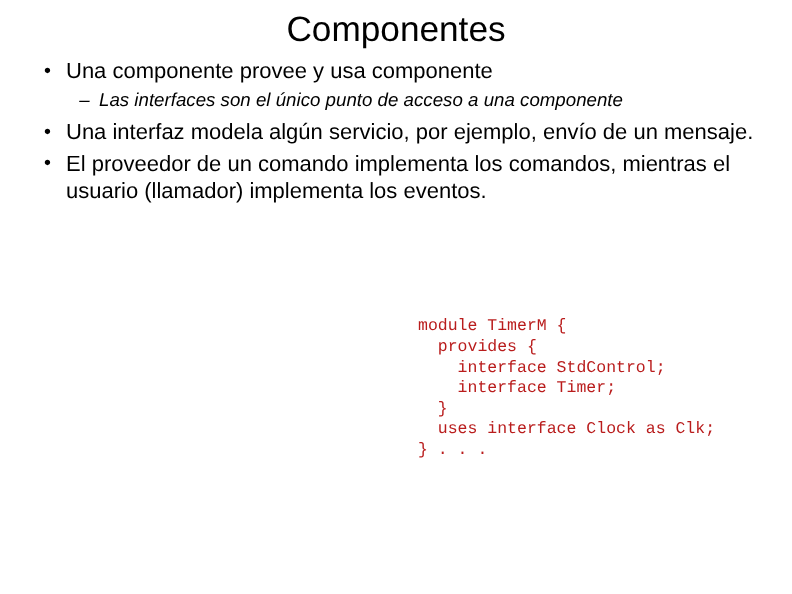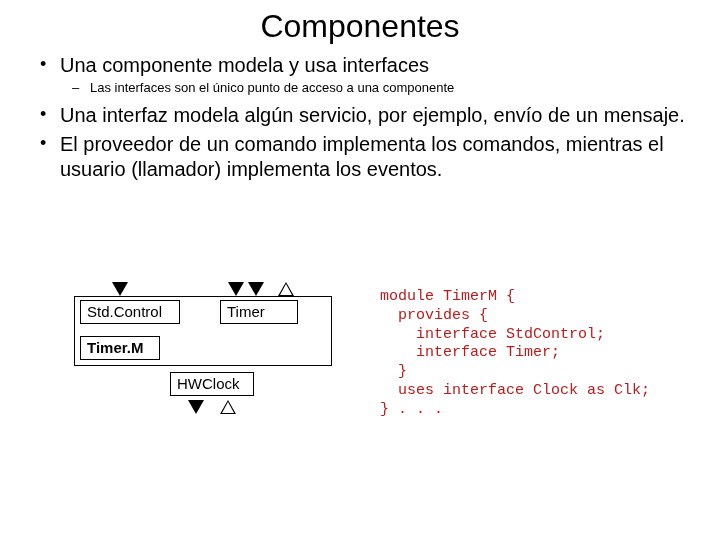--- a/index.html
+++ b/index.html
@@ -43,22 +43,23 @@
     top: 0;
     font-size: 18px;
   }
   ul.level2 {
     margin: 2px 0 6px 0;
     padding-left: 30px;
     list-style: none;
   }
   ul.level2 > li {
     position: relative;
-    font-size: 13px;
+    font-size: 17px;
     line-height: 1.3;
+    font-style: italic;
   }
   ul.level2 > li::before {
     content: "–";
     position: absolute;
     left: -18px;
     top: 0;
   }
 
   
   .figure {
@@ -130,51 +131,31 @@
 </style>
 </head>
 <body>
 
 <div class="slide">
 
   <div class="title">Componentes</div>
 
   <ul class="level1">
     <li>
-      <span>Una componente modela y usa interfaces</span>
+      <span>Una componente provee y usa componente</span>
       <ul class="level2">
         <li>Las interfaces son el único punto de acceso a una componente</li>
       </ul>
     </li>
     <li>Una interfaz modela algún servicio, por ejemplo, envío de un mensaje.</li>
     <li>El proveedor de un comando implementa los comandos, mientras el usuario (llamador) implementa los eventos.</li>
   </ul>
 
   <div class="figure">
 
-    <div class="diagram">
-
-      <div class="tri down-filled" style="left:42px; top:2px;"></div>
-
-      <div class="tri down-filled" style="left:158px; top:2px;"></div>
-      <div class="tri down-filled" style="left:178px; top:2px;"></div>
-      <div class="tri up-hollow" style="left:208px; top:2px;"></div>
-
-      <div class="box" style="left:10px; top:20px; width:100px; height:24px;">Std.Control</div>
-      <div class="box" style="left:150px; top:20px; width:78px; height:24px;">Timer</div>
-
-      <div class="big-box" style="left:4px; top:16px; width:258px; height:70px;"></div>
-
-      <div class="box bold" style="left:10px; top:56px; width:80px; height:24px;">Timer.M</div>
-
-      <div class="box" style="left:100px; top:92px; width:84px; height:24px;">HWClock</div>
-
-      <div class="tri down-filled" style="left:118px; top:120px;"></div>
-      <div class="tri up-hollow" style="left:150px; top:120px;"></div>
-    </div>
 
     <div class="code">module TimerM {
   provides {
     interface StdControl;
     interface Timer;
   }
   uses interface Clock as Clk;
 } . . .</div>
   </div>
 

